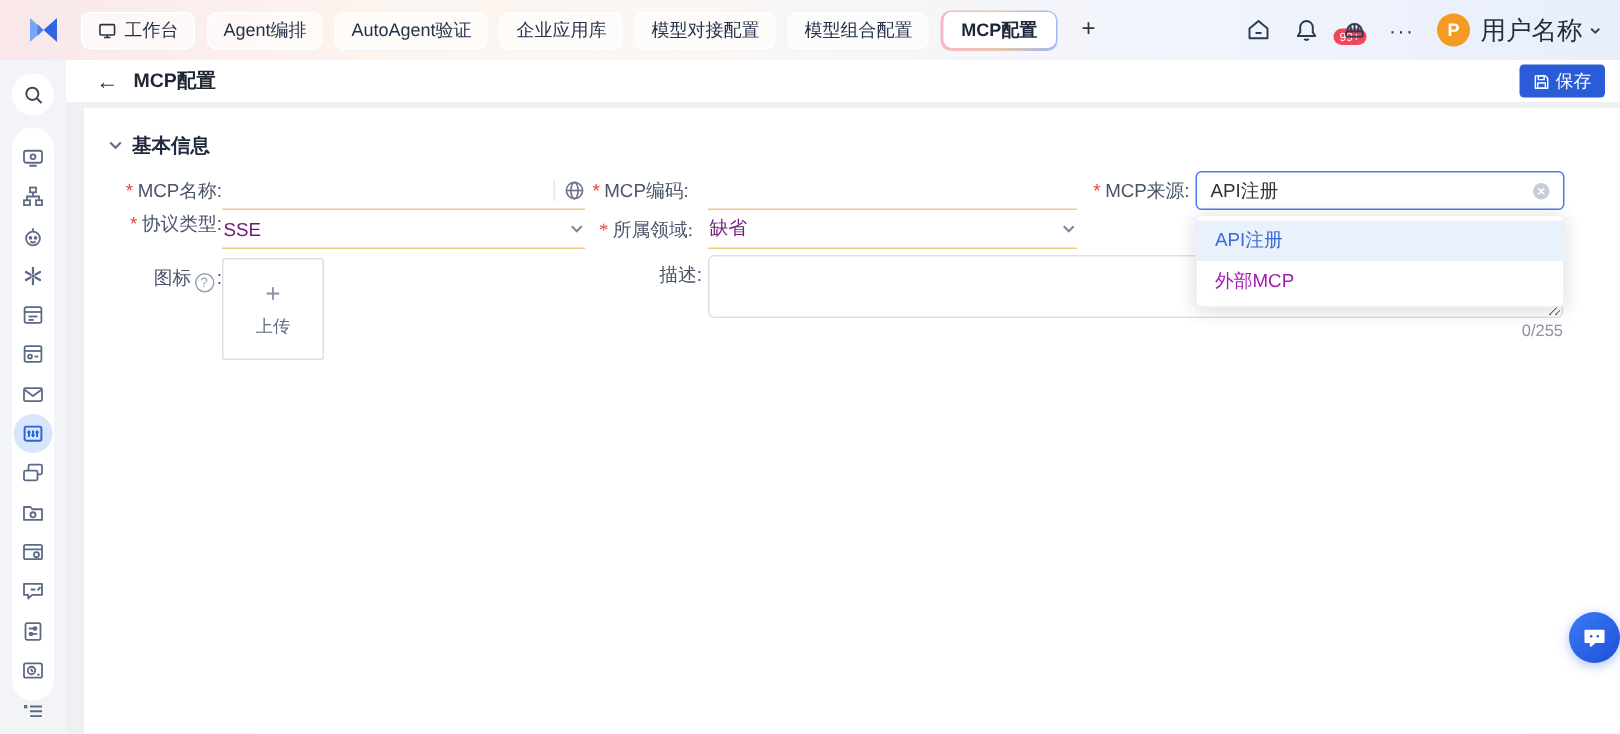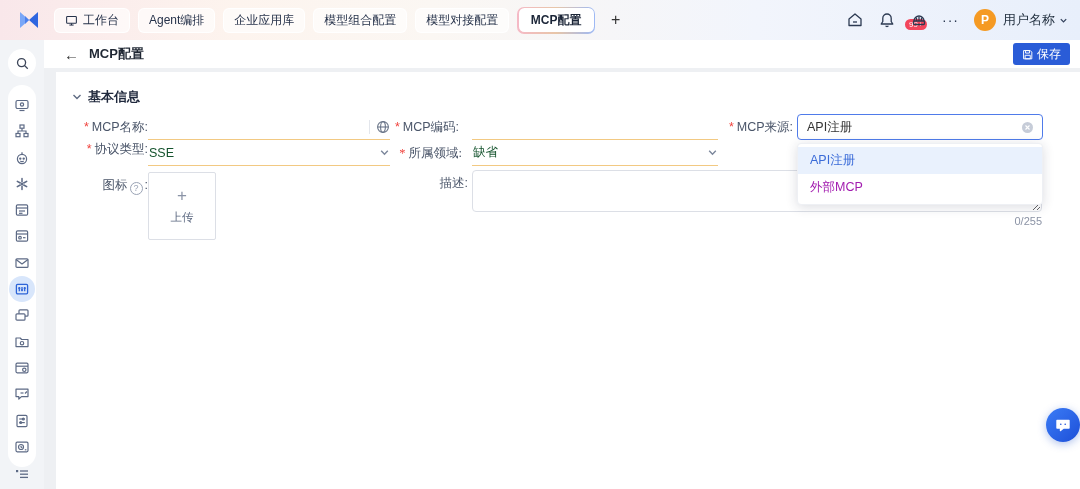--- a/index.html
+++ b/index.html
@@ -20,21 +20,21 @@
     color:#1c2638; font-size:12px; font-weight:bold; white-space:nowrap; cursor:pointer; }
   .tab-add { font-size:16px; color:#333; padding:0 6px; cursor:pointer; }
   .tb-spacer { flex:1; }
   .tb-ic { width:18px; height:18px; margin-left:14px; color:#2c3a52; cursor:pointer; position:relative; flex:0 0 auto; }
   .tb-ic svg { width:18px; height:18px; display:block; }
   .badge { position:absolute; left:27px; top:8px; background:#f3455c; color:#fff; font-size:8px;
     line-height:11px; height:11px; padding:0 4px; border-radius:6px; white-space:nowrap; }
   .more-dots { font-size:14px; letter-spacing:1px; line-height:18px; color:#2c3a52; }
   .avatar { width:22px; height:22px; border-radius:50%; background:#f59a23; color:#fff; font-size:12px;
     font-weight:bold; display:flex; align-items:center; justify-content:center; margin-left:14px; cursor:pointer; }
-  .username { margin-left:7px; font-size:13px; color:#1f2d3d; cursor:pointer; display:flex; align-items:center; gap:4px; }
+  .username { margin-left:7px; font-size:17px; color:#1f2d3d; cursor:pointer; display:flex; align-items:center; gap:4px; }
 
   
   .subbar { position:absolute; left:44px; top:40px; width:1036px; height:28px; background:#fff;
     display:flex; align-items:center; padding:0 10px 0 20px; z-index:20; }
   .back { font-size:15px; color:#333; cursor:pointer; line-height:1; }
   .page-title { font-size:13px; font-weight:bold; color:#1f2733; margin-left:10px; }
   .sub-spacer { flex:1; }
   .save-btn { height:22px; background:#2a5cd7; color:#fff; border:none; border-radius:3px;
     font-size:12px; padding:0 9px; display:flex; align-items:center; gap:4px; cursor:pointer;
     font-family:inherit; }
@@ -61,21 +61,21 @@
     font-size:13px; font-weight:bold; color:#20293d; cursor:pointer; }
   .section-head svg { width:10px; height:10px; color:#5f6b83; }
 
   .flabel { position:absolute; height:26px; line-height:26px; text-align:right; font-size:12.5px; color:#4a5569; }
   .req { color:#f0423c; margin-right:3px; }
   .ufield { position:absolute; height:26px; border-bottom:1px solid #f2c982; display:flex; align-items:center; }
   .ufield input { border:none; outline:none; flex:1; height:22px; font-size:12.5px; background:transparent;
     font-family:inherit; min-width:0; }
   .fdivider { width:1px; height:14px; background:#e3e6ec; margin:0 6px 0 4px; }
   .globe { width:14px; height:14px; color:#6b7689; flex:0 0 auto; cursor:pointer; }
-  .sel-val { flex:1; font-size:12.5px; color:#14532d; padding-left:1px; }
+  .sel-val { flex:1; font-size:12.5px; color:#701a75; padding-left:1px; }
   .chev { width:11px; height:11px; color:#7c879c; flex:0 0 auto; }
 
   .src-select { position:absolute; left:741px; top:42px; width:246px; height:26px; border:1px solid #4f7bea;
     border-radius:4px; background:#fff; display:flex; align-items:center; padding:0 8px; cursor:pointer; }
   .src-select .sel-val { color:#333; }
   .clear-ic { width:13px; height:13px; flex:0 0 auto; cursor:pointer; }
 
   .dropdown { position:absolute; left:741px; top:71px; width:246px; background:#fff; border-radius:4px;
     box-shadow:0 2px 12px rgba(30,40,70,.16); border:1px solid #eef0f4; padding:3px 0; z-index:40; }
   .dd-opt { height:27px; line-height:27px; padding:0 12px; font-size:12.5px; color:#a21caf; cursor:pointer; }
@@ -115,27 +115,30 @@
       <rect x="2" y="3" width="12" height="8.5" rx="1"></rect>
         <line x1="8" y1="11.5" x2="8" y2="13.6"></line>
         <line x1="5.4" y1="13.6" x2="10.6" y2="13.6"></line>
     </svg>
     <span>工作台</span>
   </div>
   <div class="tab">
       <span>Agent编排</span>
     </div>
   <div class="tab">
+      <span>AutoAgent验证</span>
+    </div>
+  <div class="tab">
       <span>企业应用库</span>
     </div>
   <div class="tab">
+      <span>模型对接配置</span>
+    </div>
+  <div class="tab">
       <span>模型组合配置</span>
-    </div>
-  <div class="tab">
-      <span>模型对接配置</span>
     </div>
 
   <div class="tab-active-wrap">
     <div class="tab-active">MCP配置</div>
   </div>
   <div class="tab-add">+</div>
 
   <div class="tb-spacer"></div>
 
   <div class="tb-ic">

